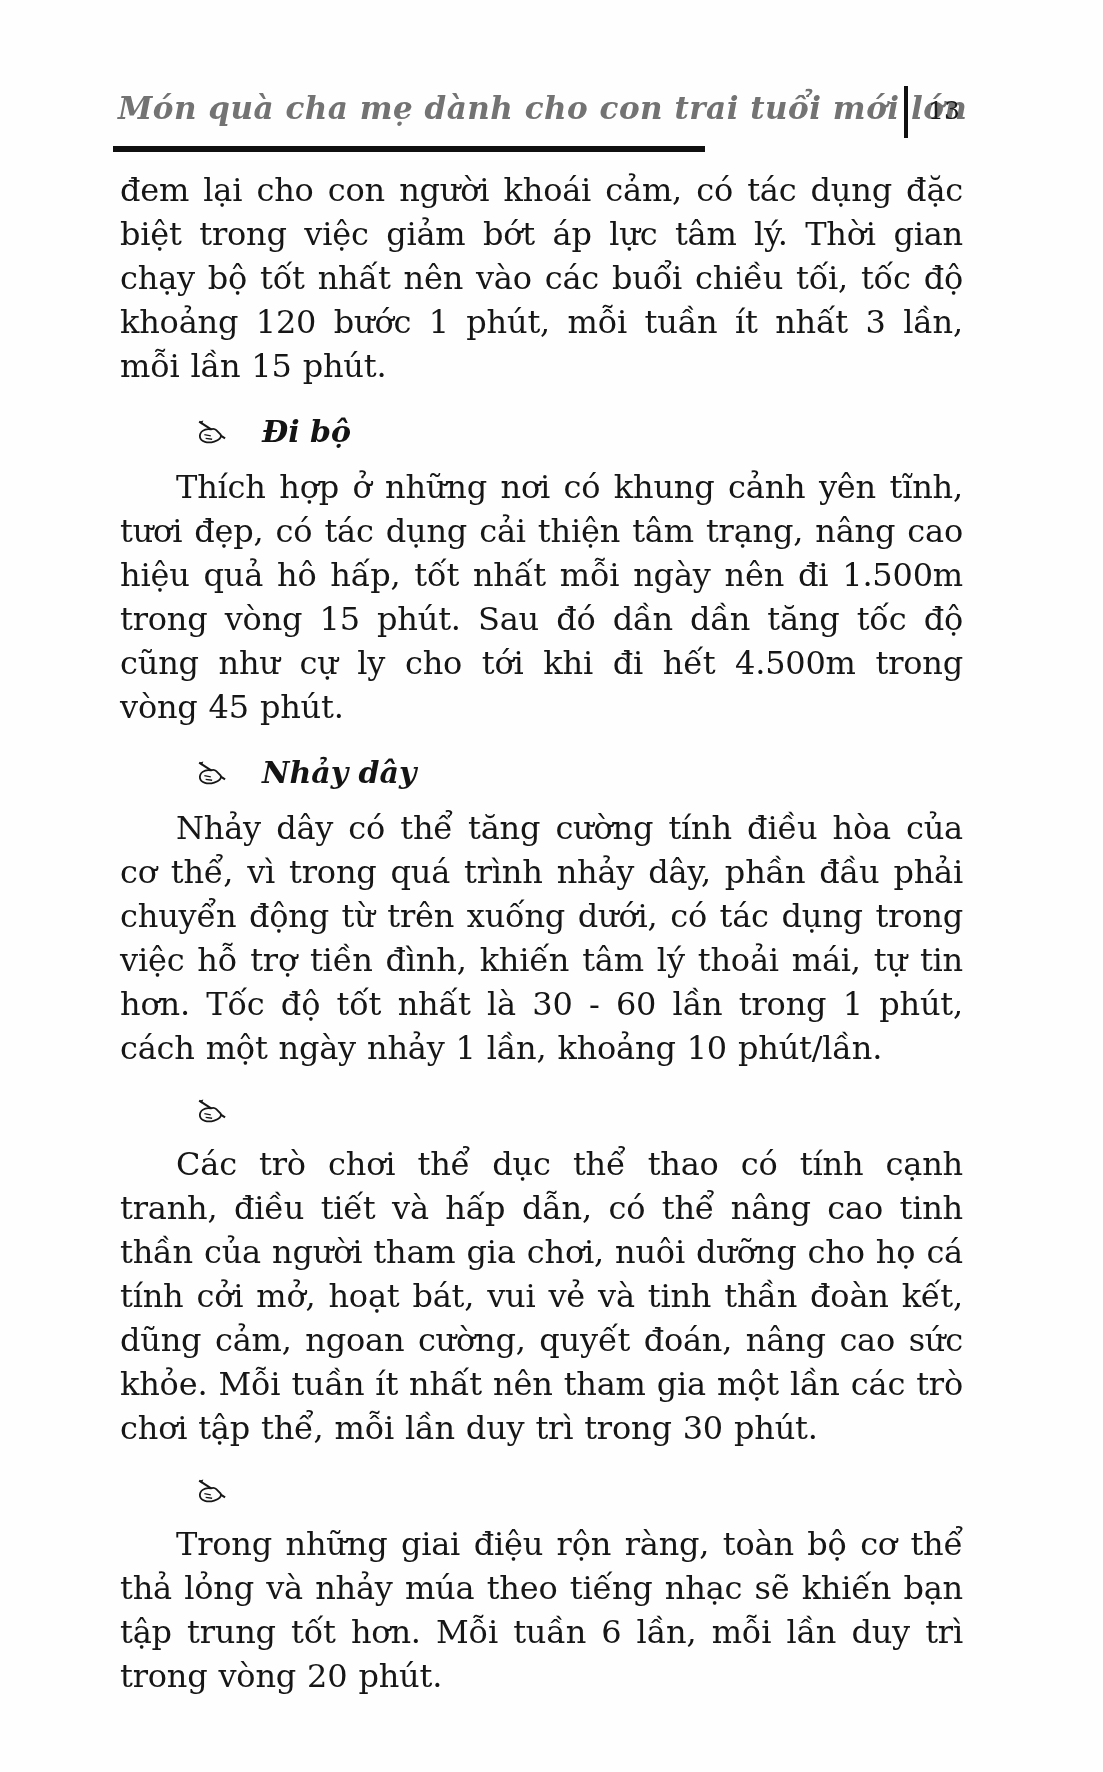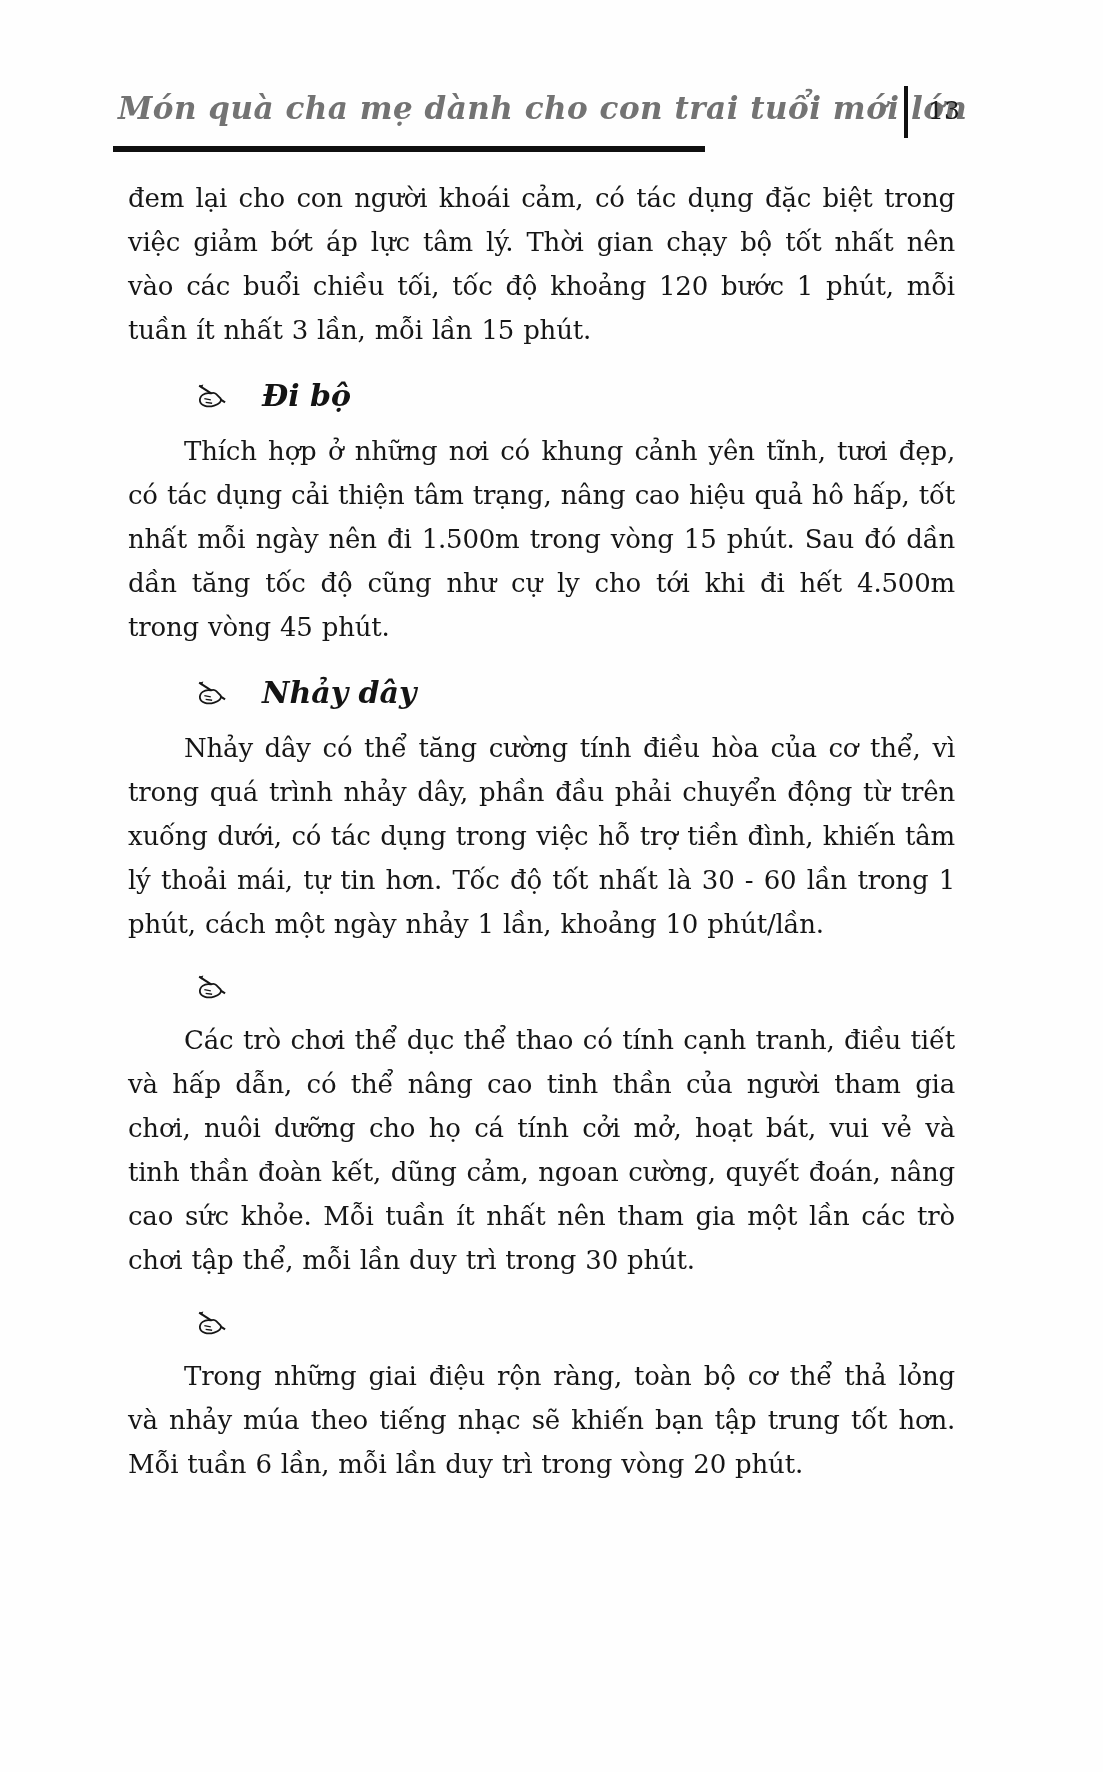--- a/index.html
+++ b/index.html
@@ -47,25 +47,25 @@
     color: #1a1a1a;
   }
 
   
   .content {
     position: absolute;
     left: 120px; top: 168px;
     width: 843px;
   }
   .para {
-    font-size: 26px;
+    font-size: 32px;
     line-height: 44px;
     text-align: justify;
     text-indent: 56px;
-    margin: 8px;
+    margin: 0;
     letter-spacing: -0.2px;
     word-spacing: 1px;
   }
   .para.no-indent { text-indent: 0; }
 
   .section-heading {
     display: flex;
     align-items: center;
     gap: 24px;
     margin: 26px 0 16px 74px;

